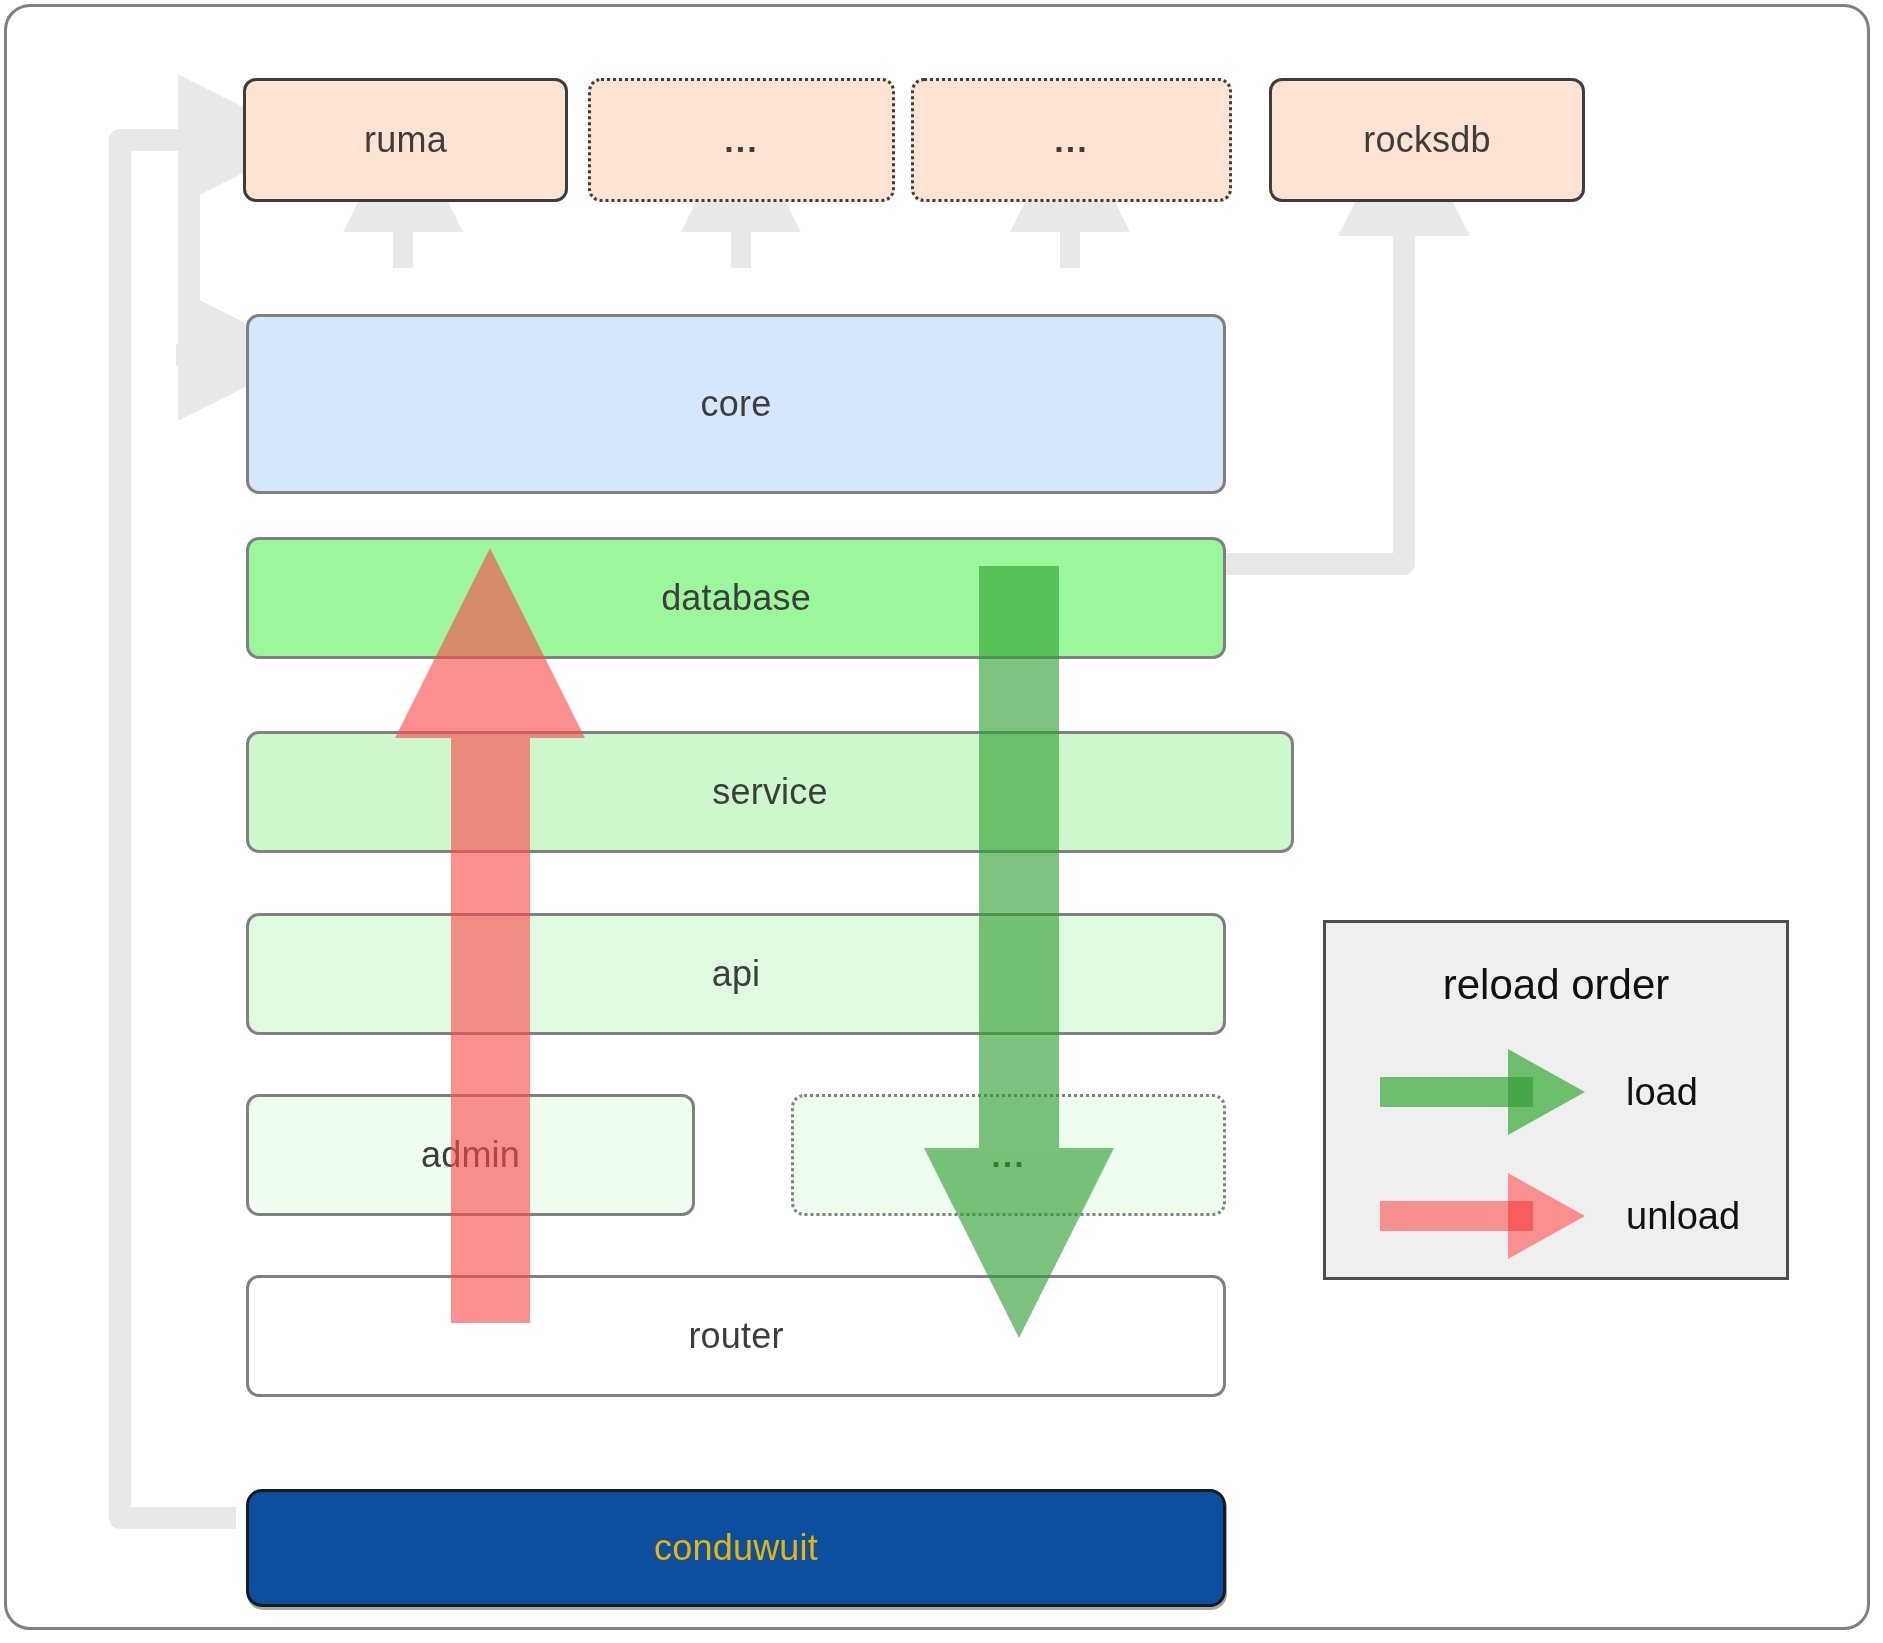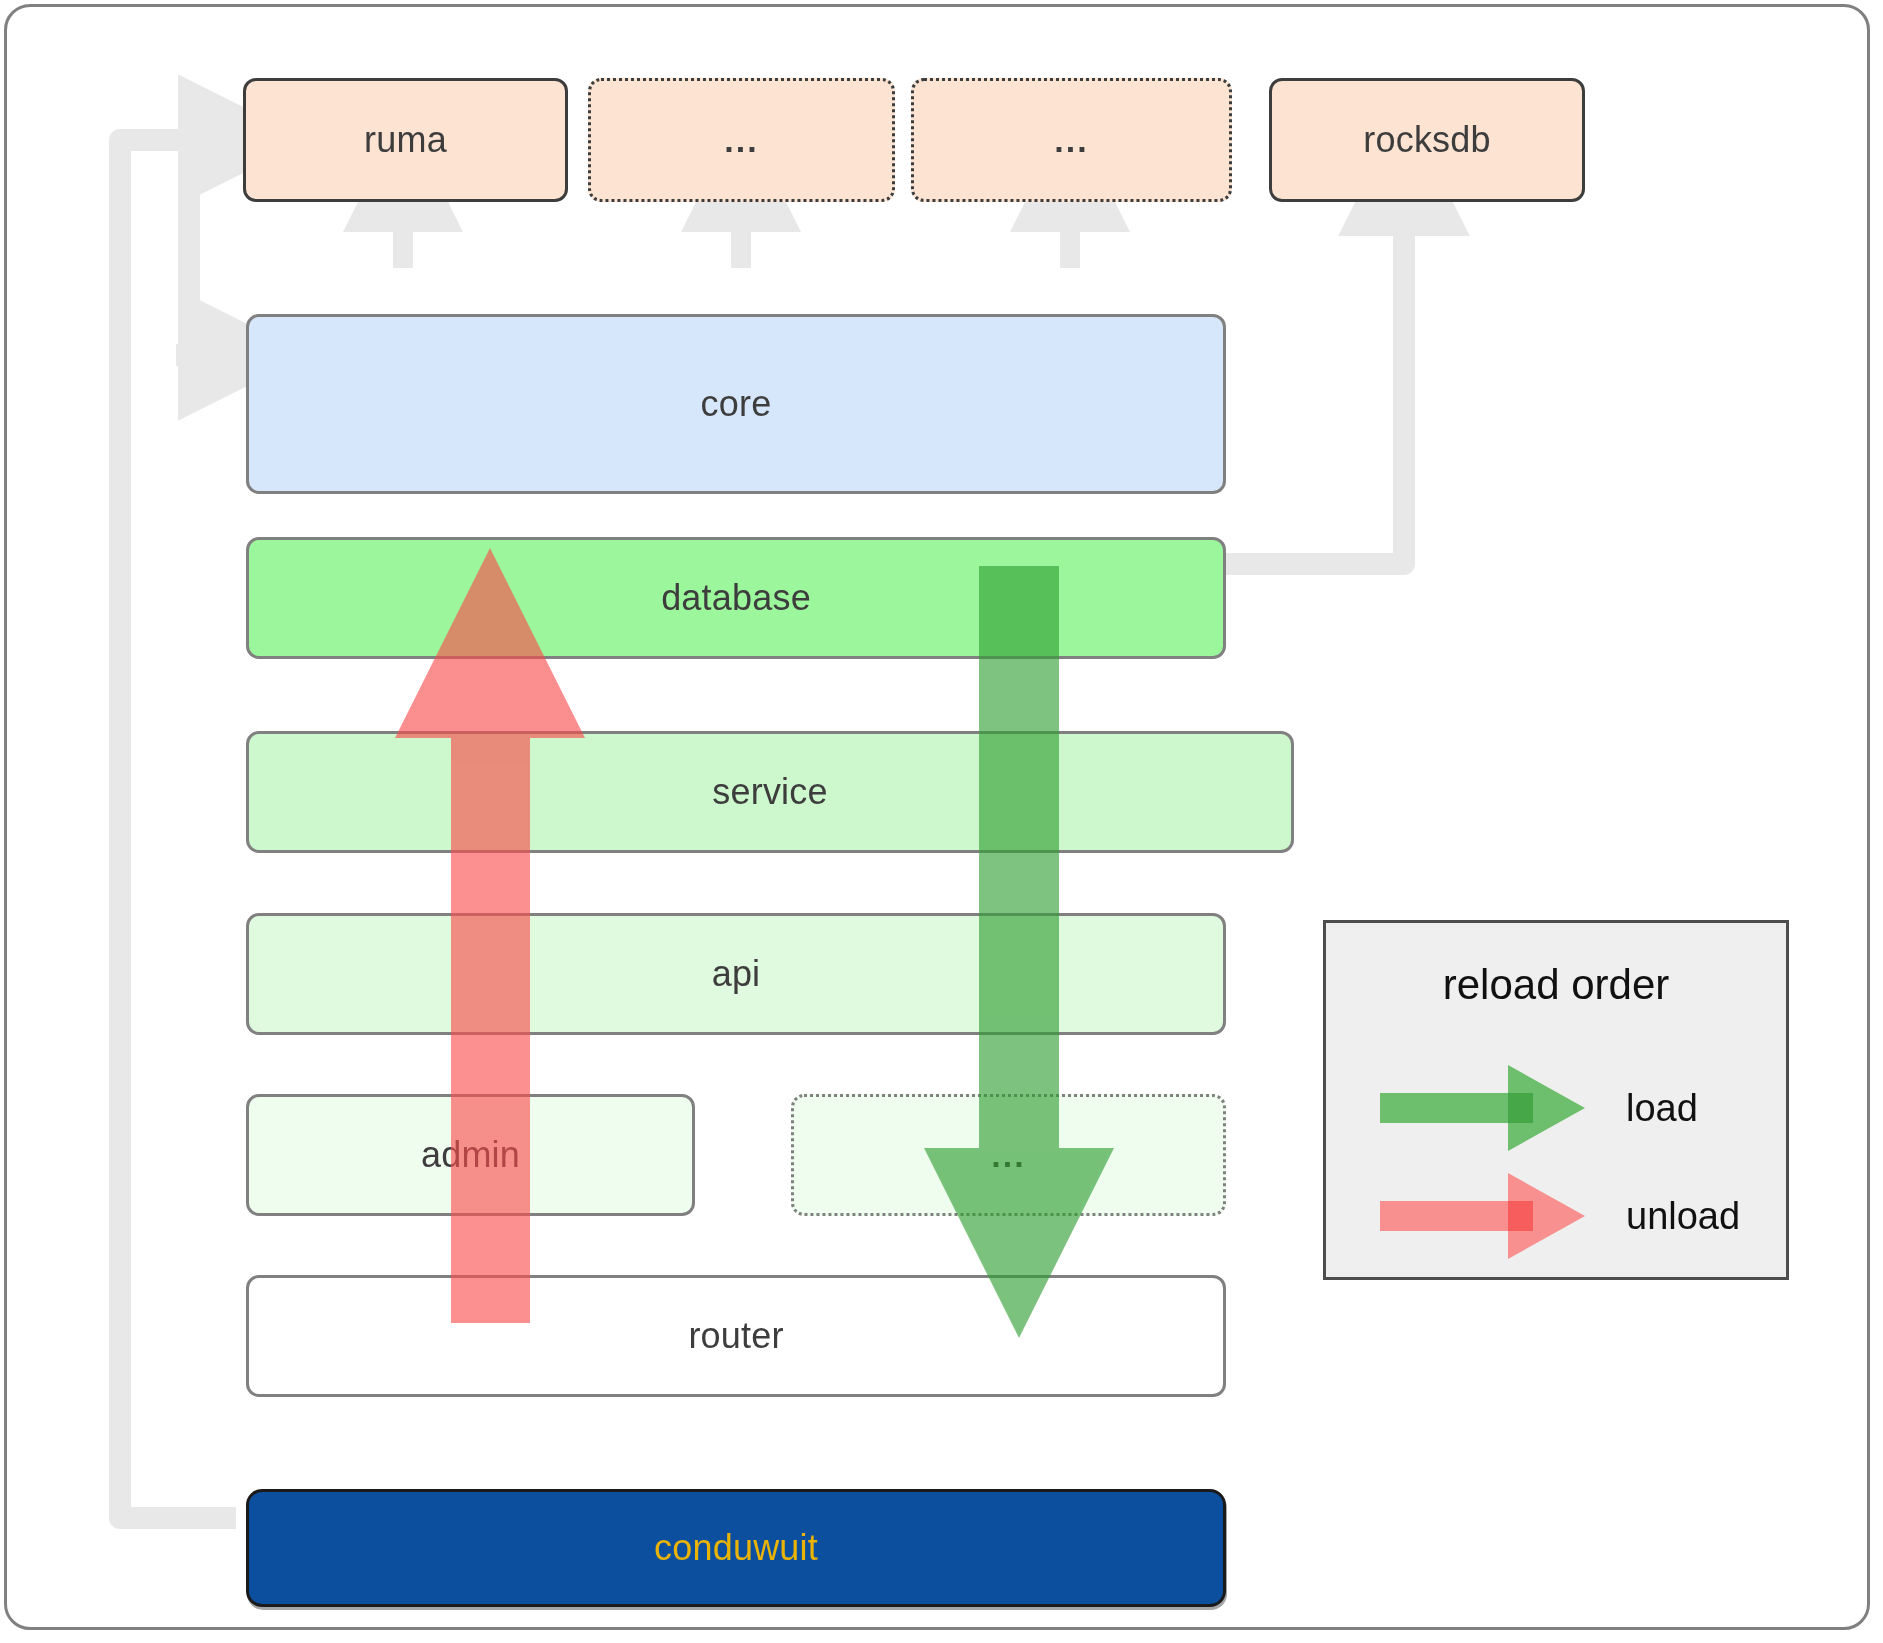--- a/index.html
+++ b/index.html
@@ -230,21 +230,21 @@
     <g opacity="0.62">
       <rect x="979" y="566" width="80" height="674" fill="#2e9e31"></rect>
       <polygon points="1019,1338 924,1148 1114,1148" fill="#2e9e31"></polygon>
       <polygon points="1019,1333 929,1151 1109,1151" fill="#2e9e31" opacity="0.55"></polygon>
     </g>
   </svg>
 
   <div id="legend">
     <div id="legend-title">reload order</div>
 
-    <div class="legend-row" style="top:140px;padding-left:10px;">
+    <div class="legend-row" style="top:124px;padding-left:10px;">
       <svg class="legend-arrow" viewBox="0 0 230 90" xmlns="http://www.w3.org/2000/svg">
         <g opacity="0.88">
           <rect x="0" y="30" width="150" height="30" fill="#5cb85c"></rect>
           <polygon points="205,45 128,88 128,2" fill="#5cb85c"></polygon>
           <rect x="128" y="30" width="25" height="30" fill="#2e9e31"></rect>
         </g>
       </svg>
       <span class="lbl">load</span>
     </div>
 

